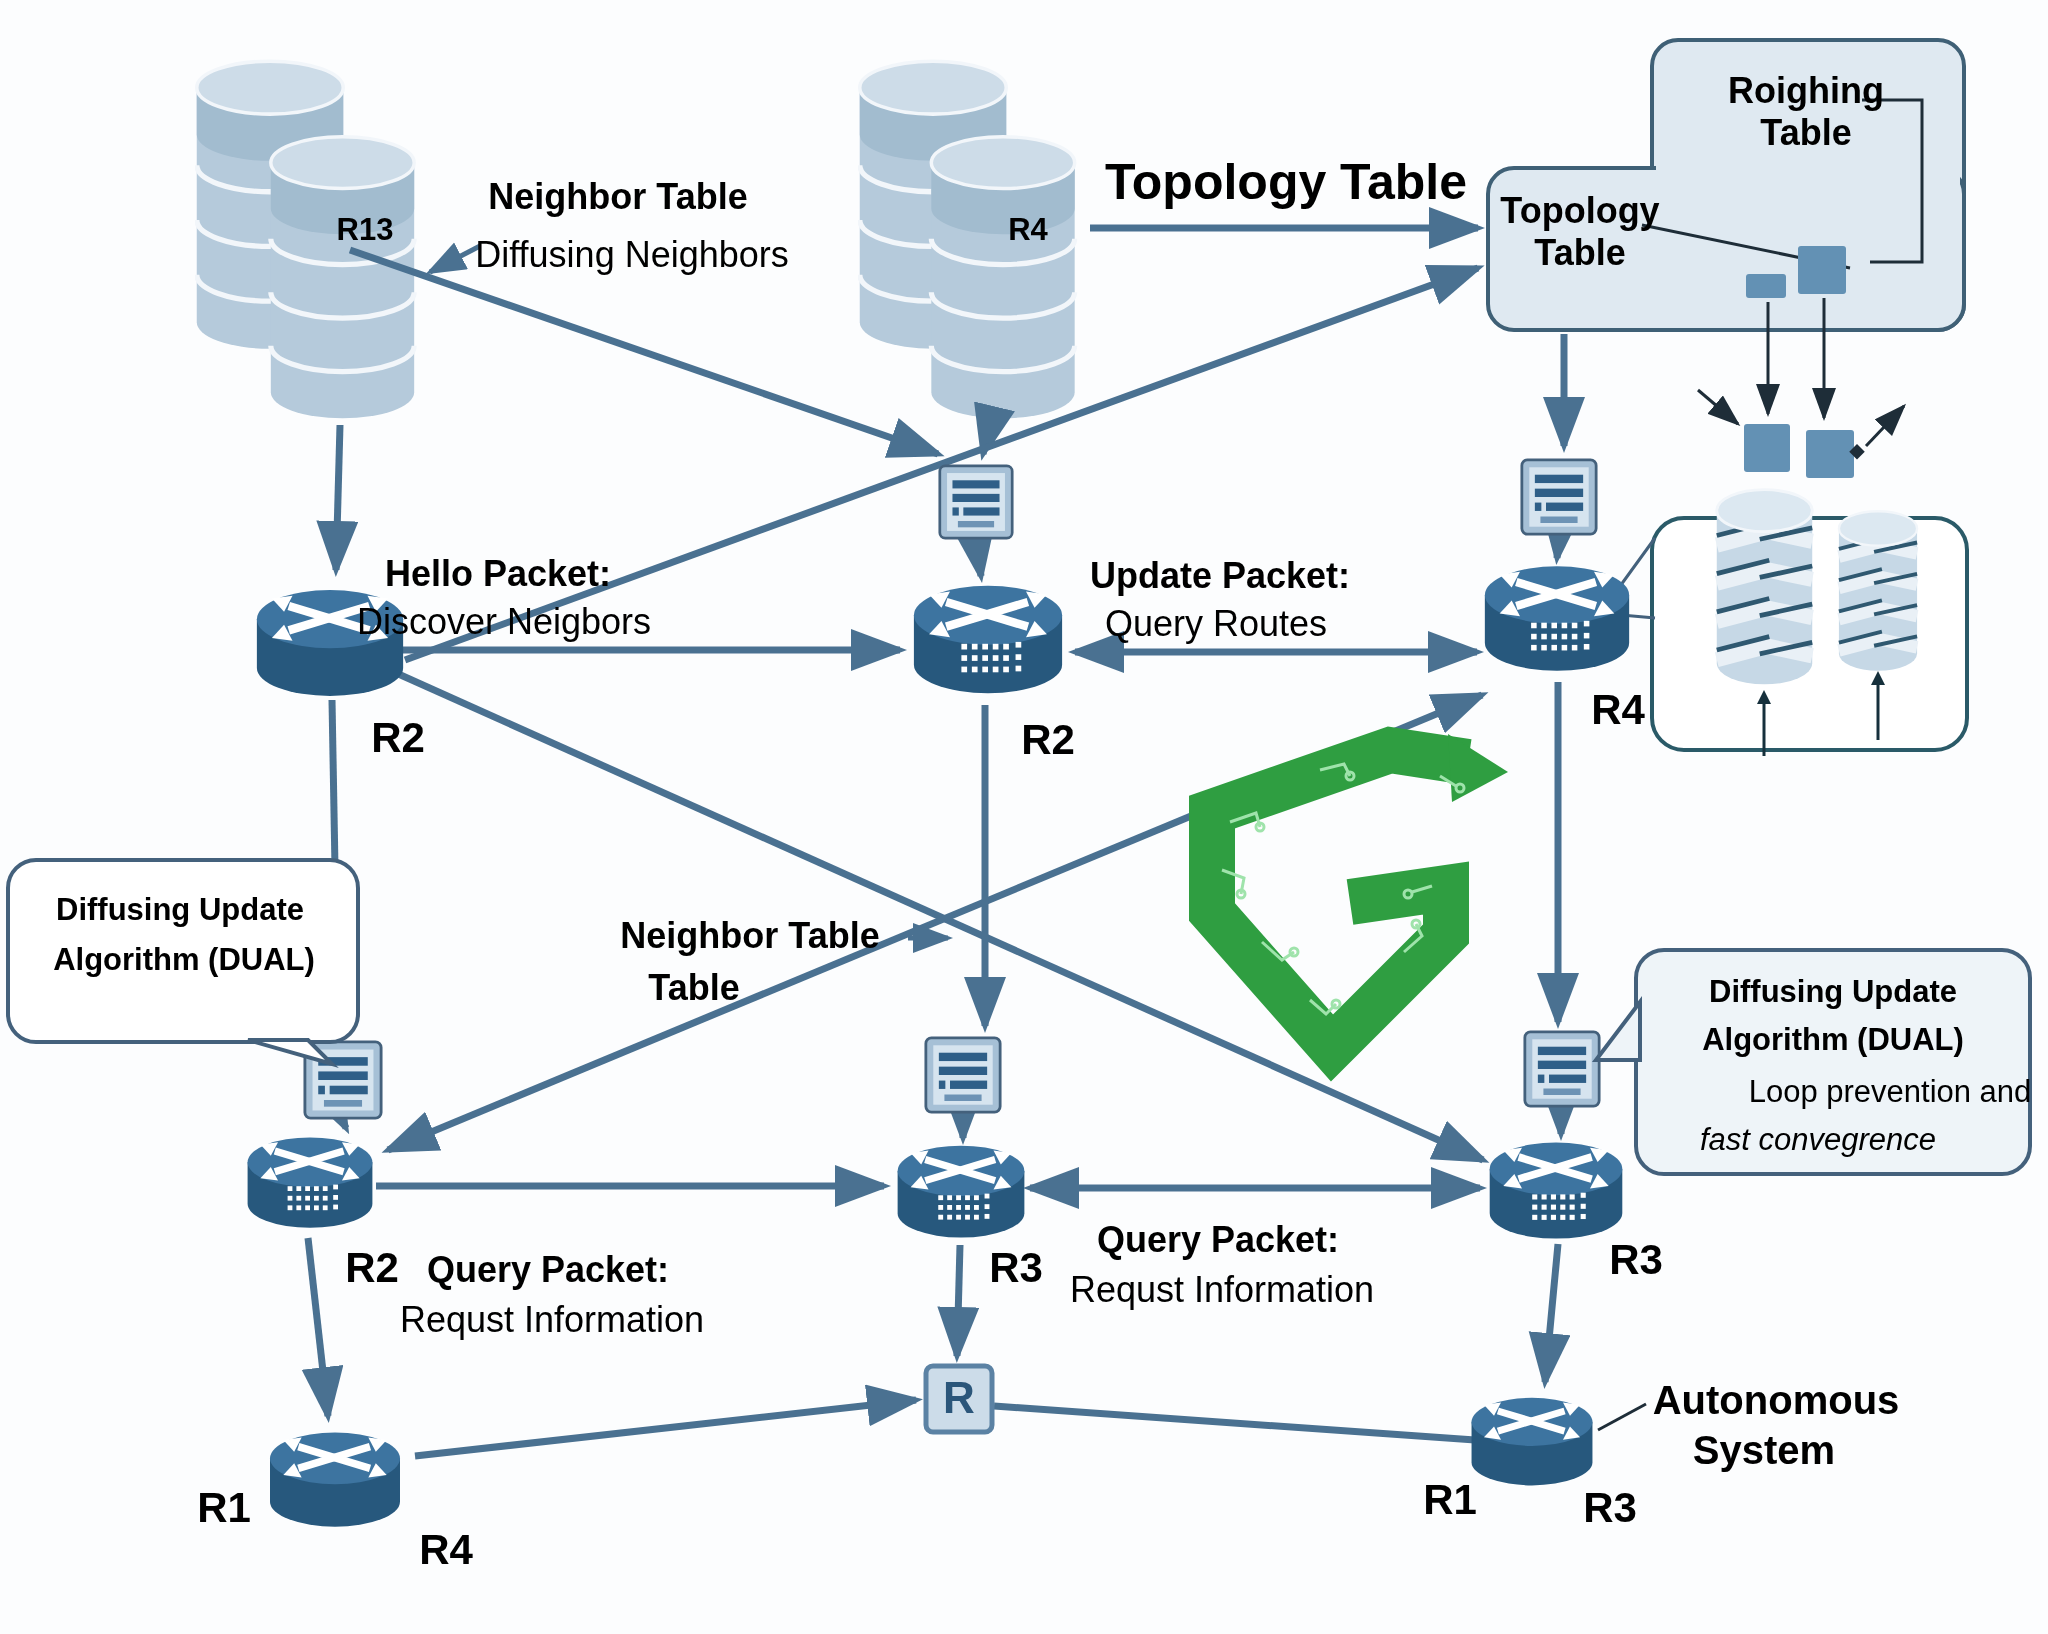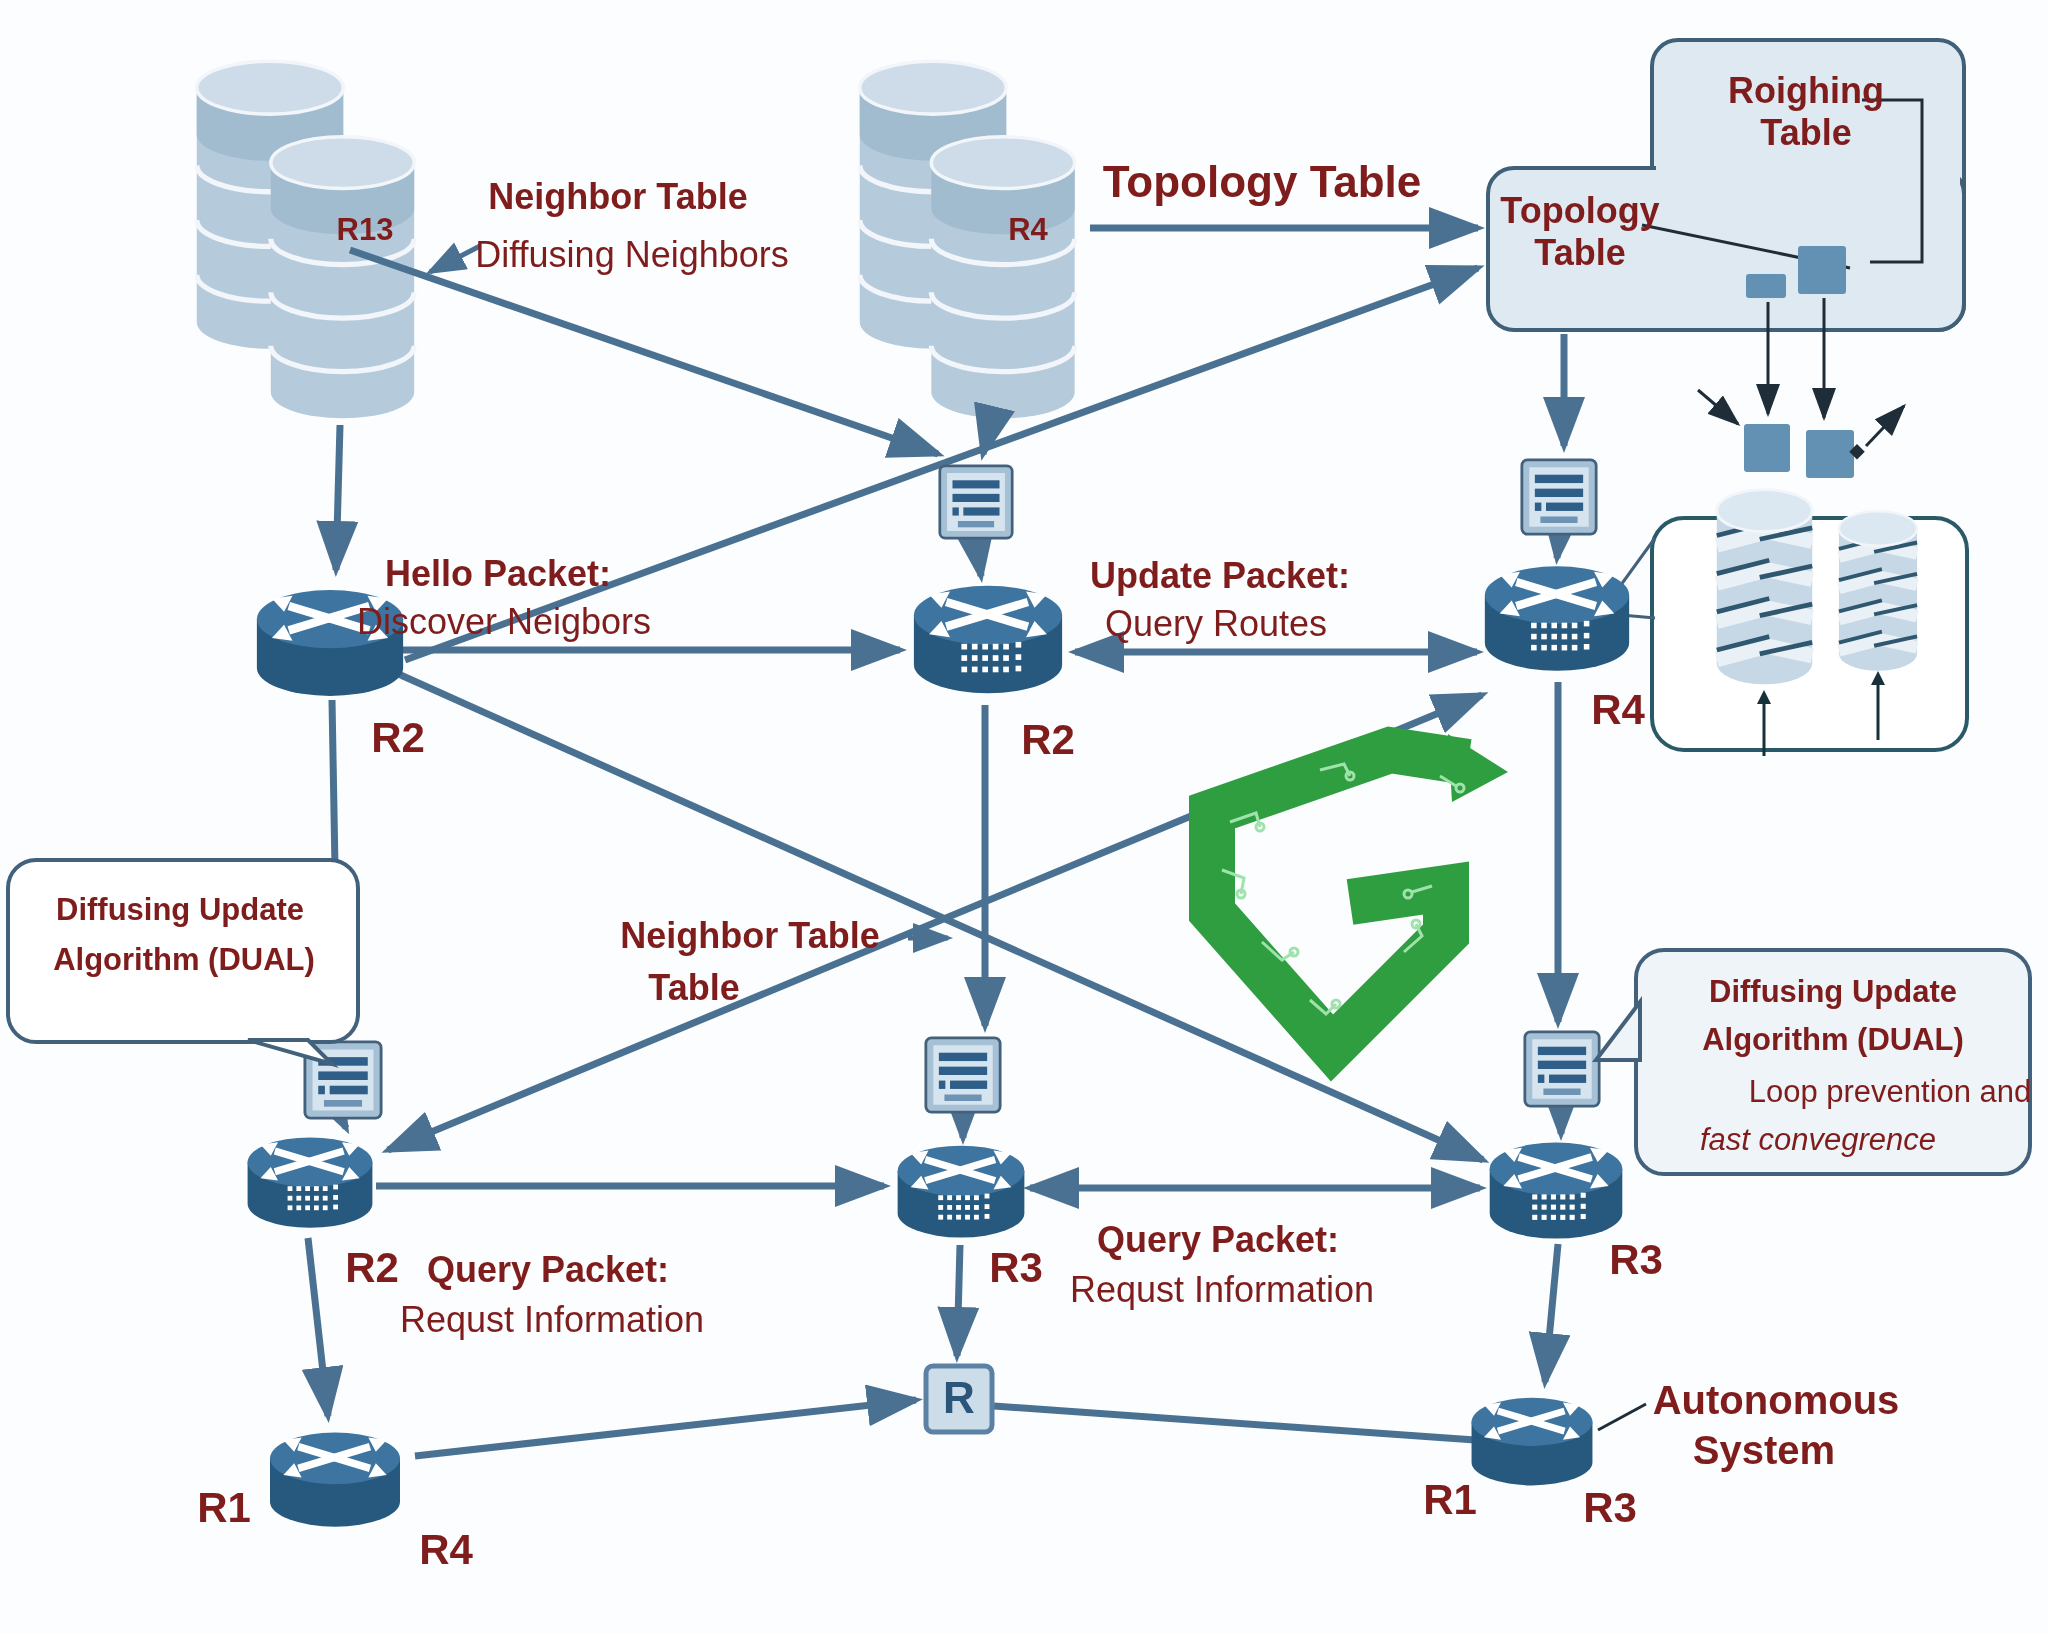--- a/index.html
+++ b/index.html
@@ -1,22 +1,22 @@
 <!DOCTYPE html>
 <html><head>
 <meta charset="utf-8">
 <style>
   html,body{margin:0;padding:0;background:#fcfdfe;}
   #canvas{position:relative;width:2048px;height:1634px;background:#fcfdfe;overflow:hidden;
           font-family:"Liberation Sans", sans-serif;}
   #diagram-svg{position:absolute;left:0;top:0;}
-  .lbl{position:absolute;transform:translate(-50%,-50%);white-space:nowrap;color:#7f1d1d;
+  .lbl{position:absolute;transform:translate(-50%,-50%);white-space:nowrap;color:#000000;
        font-family:"Liberation Sans", sans-serif;line-height:1.05;}
   .b{font-weight:700;}
-  .f34{font-size:31px;} .f36{font-size:36px;} .f38{font-size:44px;}
+  .f34{font-size:31px;} .f36{font-size:36px;} .f38{font-size:50px;margin-left:24px;}
   .f40{font-size:40px;margin-left:24px;} .f42{font-size:42px;} .f44{font-size:44px;}
   .rletter{color:#2b567a;}
 </style>
 </head>
 <body>
 
 <div id="canvas">
 
 <svg id="diagram-svg" width="2048" height="1634" viewBox="0 0 2048 1634">
   <defs>

